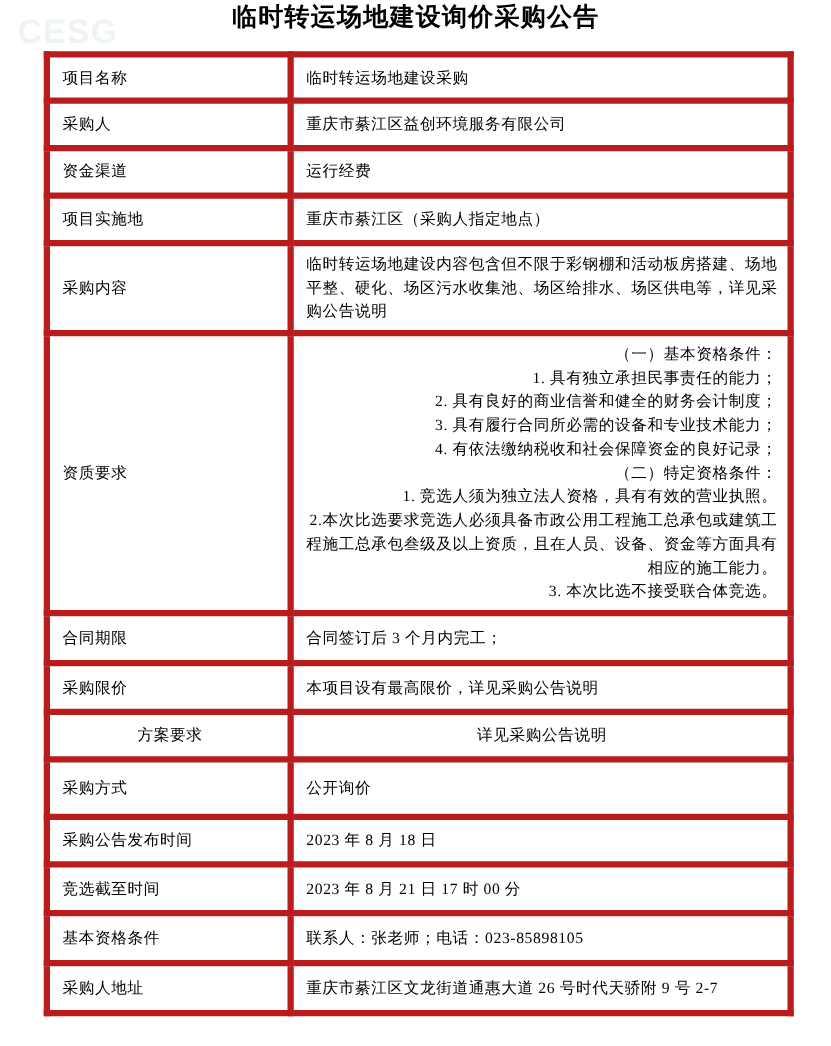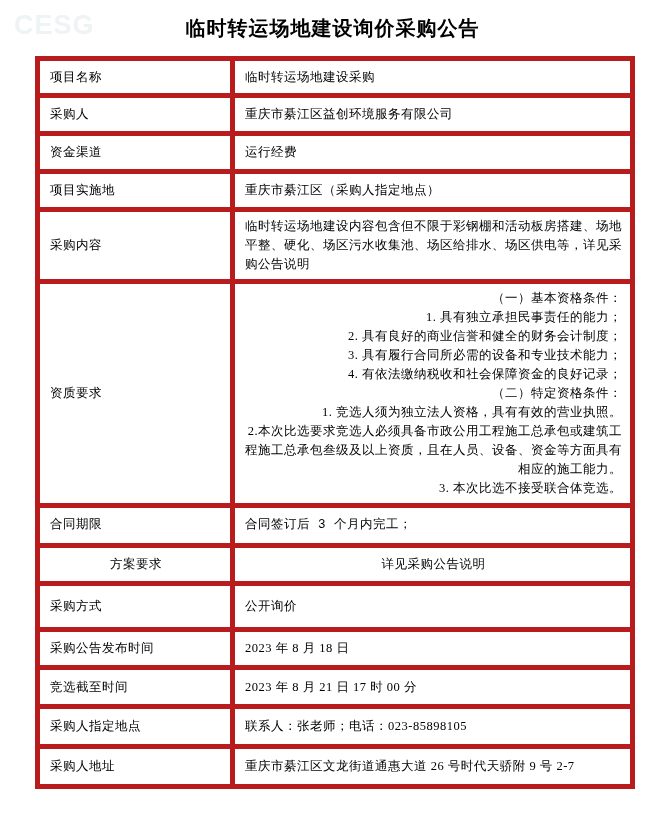--- a/index.html
+++ b/index.html
@@ -22,21 +22,21 @@
     top: 10px;
     font-family: "Liberation Sans", "DejaVu Sans", sans-serif;
     font-weight: bold;
     font-size: 27px;
     letter-spacing: 1px;
     color: #eef3f3;
     user-select: none;
   }
   .doc-title {
     margin: 0;
-    padding-top: 15px;
+    padding-top: 0;
     text-align: center;
     font-size: 20px;
     font-weight: bold;
     letter-spacing: 1px;
   }
   table.notice {
     border-collapse: collapse;
     table-layout: fixed;
     margin: 14px 0 0 35px;
     width: 595px;
@@ -90,42 +90,46 @@
         <span class="qline">1. 具有独立承担民事责任的能力；</span>
         <span class="qline">2. 具有良好的商业信誉和健全的财务会计制度；</span>
         <span class="qline">3. 具有履行合同所必需的设备和专业技术能力；</span>
         <span class="qline">4. 有依法缴纳税收和社会保障资金的良好记录；</span>
         <span class="qline">（二）特定资格条件：</span>
         <span class="qline">1. 竞选人须为独立法人资格，具有有效的营业执照。</span>
         <span class="qline">2.本次比选要求竞选人必须具备市政公用工程施工总承包或建筑工程施工总承包叁级及以上资质，且在人员、设备、资金等方面具有相应的施工能力。</span>
         <span class="qline">3. 本次比选不接受联合体竞选。</span>
       </td>
     </tr>
-    <tr style="height:40px;font-family:Liberation Mono, monospace;">
+    <tr style="height:40px;">
       <td class="cell-label">合同期限</td>
       <td class="cell-value">合同签订后 3 个月内完工；</td>
+    </tr>
+    <tr style="height:39px;">
+      <td class="cell-label">采购限价</td>
+      <td class="cell-value">本项目设有最高限价，详见采购公告说明</td>
     </tr>
     <tr style="height:38px;text-align:center;">
       <td class="cell-label">方案要求</td>
       <td class="cell-value">详见采购公告说明</td>
     </tr>
     <tr style="height:46px;">
       <td class="cell-label">采购方式</td>
       <td class="cell-value">公开询价</td>
     </tr>
     <tr style="height:38px;">
       <td class="cell-label">采购公告发布时间</td>
       <td class="cell-value">2023 年 8 月 18 日</td>
     </tr>
     <tr style="height:39px;">
       <td class="cell-label">竞选截至时间</td>
       <td class="cell-value">2023 年 8 月 21 日 17 时 00 分</td>
     </tr>
     <tr style="height:40px;">
-      <td class="cell-label">采购人指定地点</td>
+      <td class="cell-label">基本资格条件</td>
       <td class="cell-value">联系人：张老师；电话：023-85898105</td>
     </tr>
     <tr style="height:40px;">
       <td class="cell-label">采购人地址</td>
       <td class="cell-value">重庆市綦江区文龙街道通惠大道 26 号时代天骄附 9 号 2-7</td>
     </tr>
   </tbody>
 </table>
 
 </body></html>

